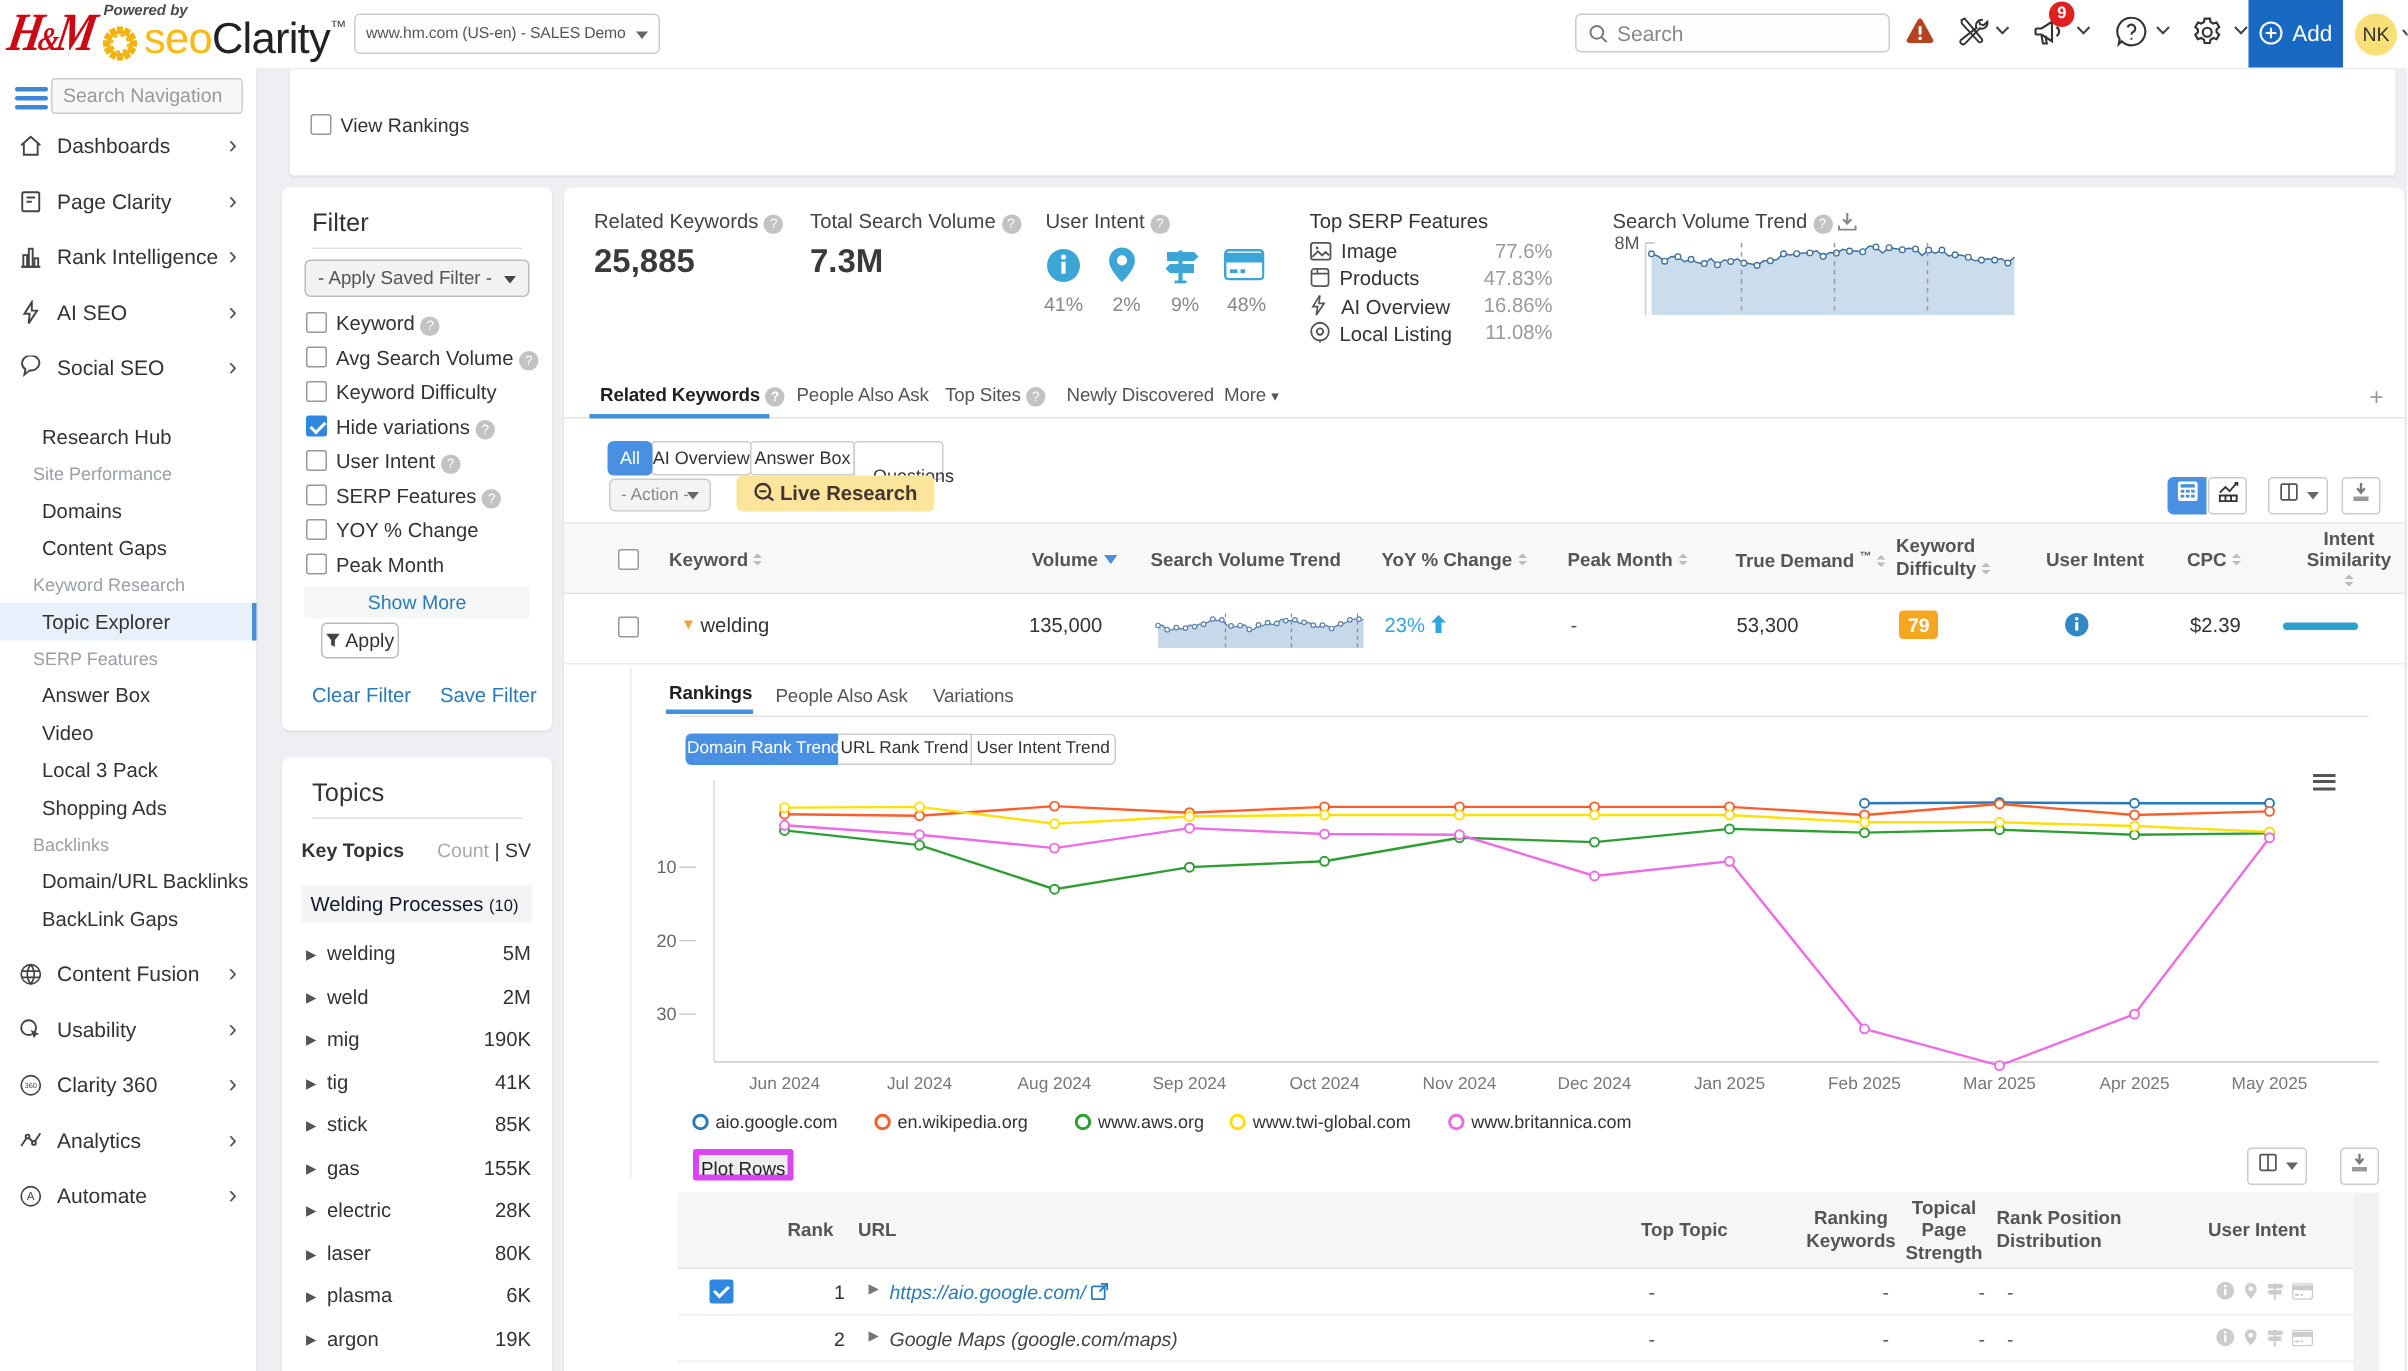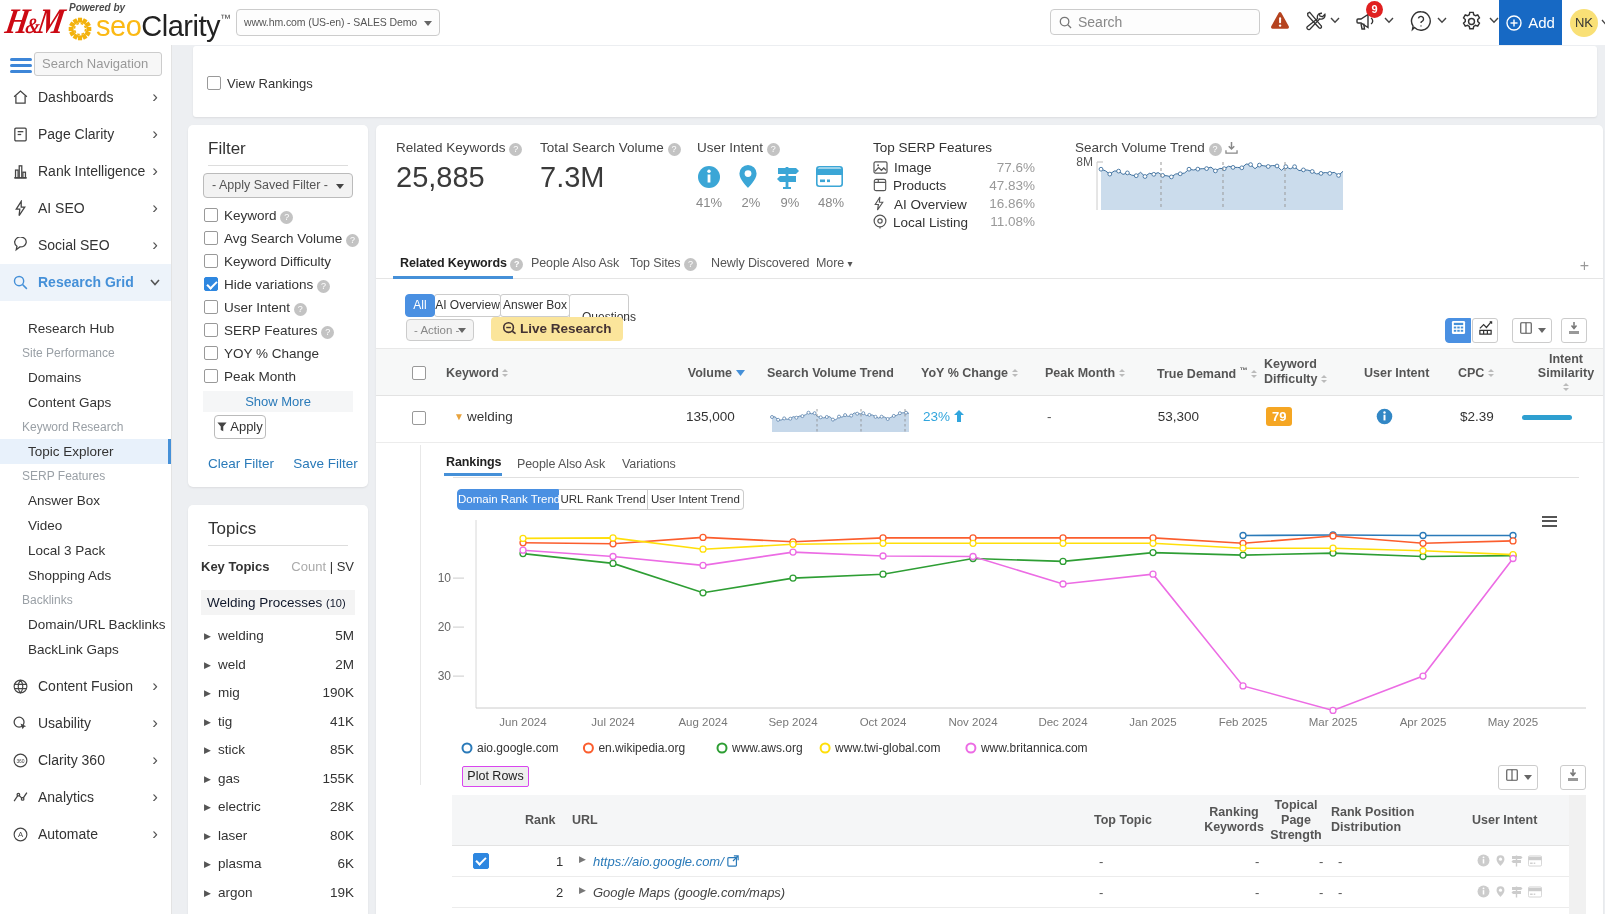--- a/index.html
+++ b/index.html
@@ -54,21 +54,21 @@
 .frow { position:absolute; left:16px; font-size:13.5px; color:#333; }
 .qm { display:inline-block; width:13px; height:13px; border-radius:50%; background:#c3c3c3; color:#fff; font-size:9px; text-align:center; line-height:13px; vertical-align:0px; }
 .qm::after { content:"?"; }
 .cbx.ck { background:#2e87e0; border-color:#2e87e0; position:relative; }
 .cbx.ck::after { content:""; position:absolute; left:4px; top:0.5px; width:4px; height:8px; border:solid #fff; border-width:0 2px 2px 0; transform:rotate(45deg); }
 .trow { position:absolute; left:16px; width:150px; font-size:13.5px; color:#333; }
 .tcaret { color:#555; font-size:9px; margin-right:7px; vertical-align:1px; }
 .tval { float:right; color:#333; }
 
 .stat-lab { position:absolute; font-size:13.5px; color:#444; }
-.stat-val { position:absolute; font-size:29px; font-weight:normal; color:#3a3a3a; }
+.stat-val { position:absolute; font-size:22px; font-weight:bold; color:#3a3a3a; }
 .pct { position:absolute; width:30px; text-align:center; font-size:13px; color:#888; }
 .serp-row { position:absolute; left:497px; width:162px; font-size:13.5px; color:#333; }
 .serp-row svg { vertical-align:-2px; }
 .sl { margin-left:6px; }
 .sv { float:right; color:#999; }
 
 .mtab { position:absolute; font-size:12.5px; letter-spacing:-0.1px; color:#555; white-space:nowrap; }
 .mtab.b { font-weight:bold; color:#222; }
 .pill { position:absolute; height:23px; border:1px solid #ccc; background:#fff; border-radius:3px; font-size:12px; color:#333; line-height:21px; }
 .pill.blue { background:#4a90e2; border-color:#4a90e2; color:#fff; z-index:2; border-radius:4px; }
@@ -186,26 +186,20 @@
           <rect x="5" y="10" width="3.6" height="11"></rect>
           <rect x="10.2" y="4" width="3.6" height="17"></rect>
           <rect x="15.4" y="13" width="3.6" height="8"></rect>
         </svg>Rank Intelligence<span class="arr">›</span></div>
     <div class="nav-item"><svg class="ni-ic" viewBox="0 0 24 24" fill="none" stroke="#444" stroke-width="1.8">
           <path d="M13 2 L6 13 h5 L10 22 L18 10 h-5 z"></path>
         </svg>AI SEO<span class="arr">›</span></div>
     <div class="nav-item"><svg class="ni-ic" viewBox="0 0 24 24" fill="none" stroke="#444" stroke-width="1.8">
           <path d="M4 6 a8 7 0 0 1 16 2 a8 7 0 0 1 -9 6 l-5 4 1-5 a8 7 0 0 1 -3-7z"></path>
         </svg>Social SEO<span class="arr">›</span></div>
-    <div class="nav-item active"><svg class="ni-ic" viewBox="0 0 24 24" fill="none" stroke="#4590d8" stroke-width="2">
-          <circle cx="10" cy="10" r="6.5"></circle>
-          <line x1="15" y1="15" x2="21" y2="21"></line>
-        </svg>Research Grid<svg style="position:absolute;right:11px;top:15px;" width="10" height="7" viewBox="0 0 10 7">
-          <path d="M1 1 L5 5.5 L9 1" fill="none" stroke="#555" stroke-width="1.6"></path>
-        </svg></div>
     <div class="sub">
       <div class="sub-item" style="margin-top:15px;">Research Hub</div>
       <div class="sub-head">Site Performance</div>
       <div class="sub-item">Domains</div>
       <div class="sub-item">Content Gaps</div>
       <div class="sub-head">Keyword Research</div>
       <div class="sub-item sel">Topic Explorer</div>
       <div class="sub-head">SERP Features</div>
       <div class="sub-item">Answer Box</div>
       <div class="sub-item">Video</div>
@@ -588,21 +582,21 @@
 <text x="162.39999999999998" y="242" font-size="12" fill="#333" font-family="Liberation Sans">en.wikipedia.org</text>
 <circle cx="286.0" cy="238" r="4.5" fill="#fff" stroke="#2e9e34" stroke-width="2"></circle>
 <text x="296.0" y="242" font-size="12" fill="#333" font-family="Liberation Sans">www.aws.org</text>
 <circle cx="389.1" cy="238" r="4.5" fill="#fff" stroke="#ffdf0a" stroke-width="2"></circle>
 <text x="399.1" y="242" font-size="12" fill="#333" font-family="Liberation Sans">www.twi-global.com</text>
 <circle cx="534.9000000000001" cy="238" r="4.5" fill="#fff" stroke="#ec6ce4" stroke-width="2"></circle>
 <text x="544.9000000000001" y="242" font-size="12" fill="#333" font-family="Liberation Sans">www.britannica.com</text>
 </svg>
     <div style="position:absolute;left:44px;top:320px;width:1px;height:340px;background:#e8e8e8;"></div>
 
-    <div style="position:absolute;left:86px;top:641px;width:67px;height:21px;border:1px solid #d946ef;border-radius:2px;background:#efefef;font-size:12.5px;color:#222;text-align:center;line-height:19px;">Plot Rows</div>
+    <div style="position:absolute;left:86px;top:641px;width:67px;height:21px;border:4px solid #d946ef;border-radius:2px;background:#efefef;font-size:12.5px;color:#222;text-align:center;line-height:19px;">Plot Rows</div>
     <div class="tgl wd" style="left:1122px;top:640px;"><svg width="14" height="14" viewBox="0 0 16 16" fill="none" stroke="#555" stroke-width="1.3">
           <rect x="2" y="2" width="12" height="12" rx="1"></rect>
           <line x1="8" y1="2" x2="8" y2="14"></line>
         </svg><span class="tri" style="margin-left:5px;vertical-align:2px;"></span></div>
     <div class="tgl" style="left:1184px;top:640px;"><svg width="14" height="13" viewBox="0 0 14 13">
           <path d="M7 0 v6 M4.5 3.5 L7 6.5 L9.5 3.5" stroke="#777" stroke-width="1.5" fill="none"></path>
           <rect x="2" y="9" width="10" height="3" fill="#999"></rect>
         </svg></div>
 
     <div style="position:absolute;left:1193px;top:670px;width:17px;height:159px;background:#f1f1f1;"></div>

